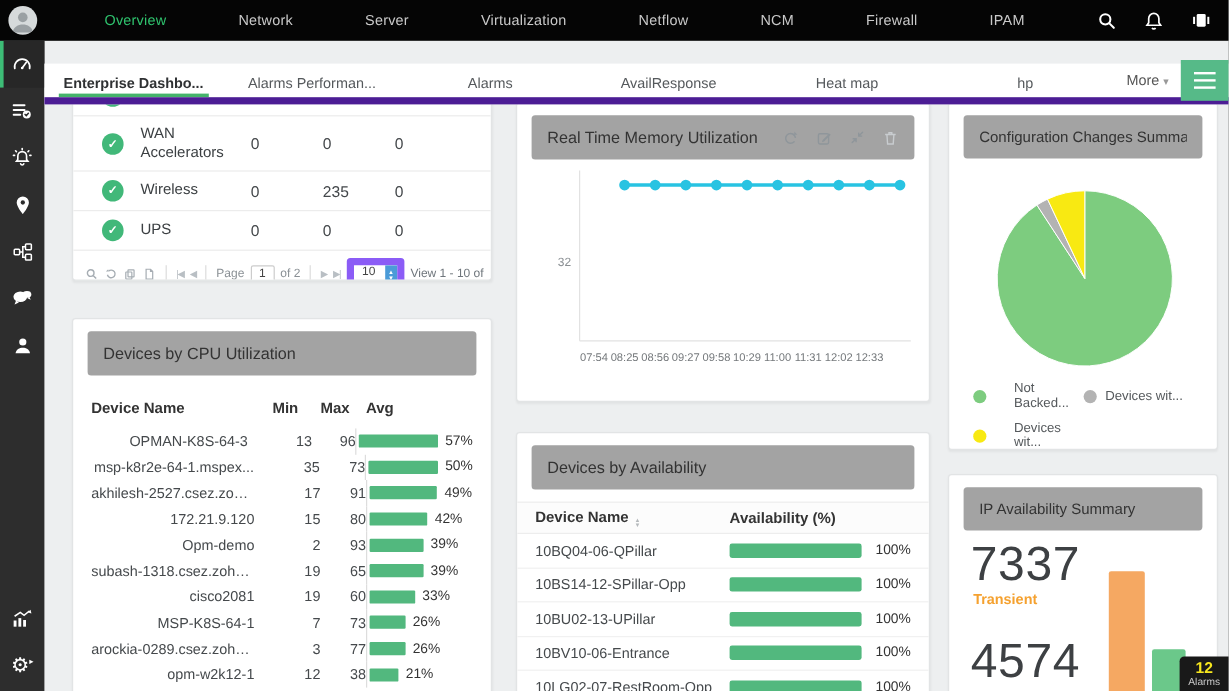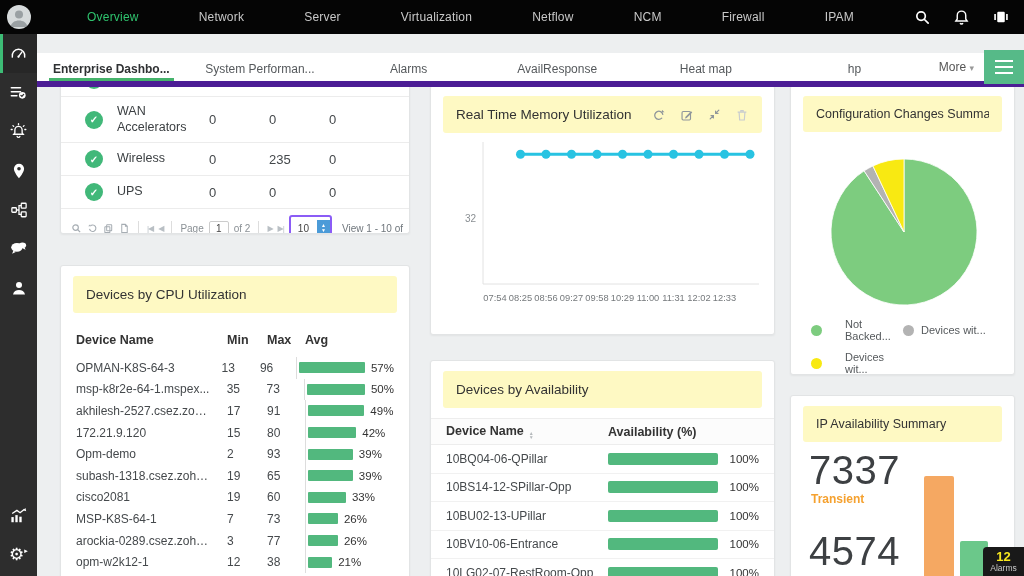--- a/index.html
+++ b/index.html
@@ -31,21 +31,21 @@
   .sidebar { position:absolute; left:0; top:34px; width:37px; height:542px; background:#2d2d2d; z-index:18; }
   .side-item { height:39px; display:flex; align-items:center; justify-content:center; color:#e8e8e8; cursor:pointer; position:relative; }
   .side-item.active { background:#272727; color:#fff; }
   .side-item.active::before { content:""; position:absolute; left:0; top:0; bottom:0; width:3px; background:#3dbc76; }
   .side-bottom { position:absolute; bottom:2px; left:0; right:0; }
   .gear-glyph { font-size:17px; line-height:1; }
   .gear-caret { font-size:7px; position:relative; top:-4px; }
 
   
   .card { position:absolute; background:#fff; border:1px solid #e2e4e5; border-radius:3px; box-shadow:0 1px 2px rgba(0,0,0,.05); overflow:hidden; }
-  .card-header { margin:10px 12px; background:#fef9c3; border-radius:3px; padding:11px 13px; font-size:13.5px; color:#333; display:flex; align-items:center; }
+  .card-header { margin:10px 12px; background:#a3a3a3; border-radius:3px; padding:11px 13px; font-size:13.5px; color:#333; display:flex; align-items:center; }
   .card-header .hdr-title { flex:1; white-space:nowrap; overflow:hidden; }
   .hdr-icons { display:flex; gap:14px; color:#8f969b; }
   .hdr-icons .icon-btn { color:#8f969b; }
   .hdr-icons .icon-btn.dim { color:#c8cccf; }
 
   .card-summary { left:60px; top:64px; width:350px; height:170px; border-top:none; }
   .card-cpu     { left:60px; top:265px; width:350px; height:320px; }
   .card-mem     { left:430px; top:85px;  width:345px; height:250px; }
   .card-avail   { left:430px; top:360px; width:345px; height:225px; }
   .card-config  { left:790px; top:85px;  width:225px; height:290px; }
@@ -54,29 +54,29 @@
   
   .ds-row { display:flex; align-items:center; border-bottom:1px solid #ececec; padding:7px 0 7px 24px; }
   .ds-check { width:18px; height:18px; border-radius:50%; background:#41b879; color:#fff; font-size:10px; font-weight:bold; display:flex; align-items:center; justify-content:center; margin-right:14px; flex:0 0 auto; }
   .ds-name { width:92px; font-size:12.5px; color:#3c4043; line-height:1.25; }
   .ds-val { width:60px; font-size:13px; color:#44484b; }
   .pager { display:flex; align-items:center; font-size:10px; color:#8a9095; padding:6px 6px 6px 10px; gap:5px; white-space:nowrap; }
   .pager .pg-icon { color:#a6adb3; display:flex; }
   .pg-sep { width:1px; height:14px; background:#ddd; margin:0 3px; }
   .pg-arrow { color:#b9bfc4; font-size:8px; letter-spacing:-1px; cursor:pointer; }
   .pg-input { width:20px; height:15px; border:1px solid #ccc; border-radius:2px; font-size:10px; text-align:center; color:#444; }
-  .pg-select { display:flex; align-items:center; border:2px solid #8b5cf6; border-radius:3px; height:26px; overflow:hidden; cursor:pointer; }
+  .pg-select { display:flex; align-items:flex-start; border:6px solid #8b5cf6; border-radius:3px; height:26px; overflow:hidden; cursor:pointer; }
   .pg-select .val { padding:0 8px 0 7px; font-size:10px; color:#444; }
   .pg-select .spin { width:13px; height:17px; background:#4b9bd8; color:#fff; font-size:5px; line-height:5px; display:flex; flex-direction:column; align-items:center; justify-content:center; }
   .pg-view { margin-left:auto; color:#6f767c; font-size:10px; }
 
   
   .cpu-head { display:flex; font-size:12.5px; font-weight:bold; color:#333; margin:20px 15px 10px; }
   .cpu-rows { margin:0 15px; }
-  .cpu-row { display:flex; align-items:center; height:21.6px; font-size:12px; color:#45494c; }
+  .cpu-row { display:flex; align-items:center; height:21.6px; font-size:12px; color:#45494c;text-align:right; }
   .c-name { width:140px; white-space:nowrap; overflow:hidden; text-overflow:ellipsis; padding-right:4px; }
   .c-min { width:40px;margin-left:11px; } .c-max { width:38px; }
   .c-avg { flex:1; display:flex; align-items:center; border-left:1px solid #ddd; padding-left:2px; height:100%; }
   .c-bar { height:11px; background:#52b87e; border-radius:1px; }
   .c-pct { font-size:11.5px; color:#333; margin-left:6px; }
 
   
   .mem-svg { position:absolute; left:12px; top:48px; }
 
   
@@ -149,21 +149,21 @@
             <rect x="3" y="8" width="2.2" height="8"></rect>
             <rect x="18.8" y="8" width="2.2" height="8"></rect>
           </svg>
       </span>
     </div>
   </div>
 
   <div class="tabbar">
     <div class="tabs">
         <div class="tab active">Enterprise Dashbo...</div>
-        <div class="tab">System Performan...</div>
+        <div class="tab">Alarms Performan...</div>
         <div class="tab">Alarms</div>
         <div class="tab">AvailResponse</div>
         <div class="tab">Heat map</div>
         <div class="tab">hp</div>
       </div>
     <div class="more-btn"><span>More</span> <span class="more-caret">▾</span></div>
     <div class="hamburger">
         <span></span>
         <span></span>
         <span></span>

